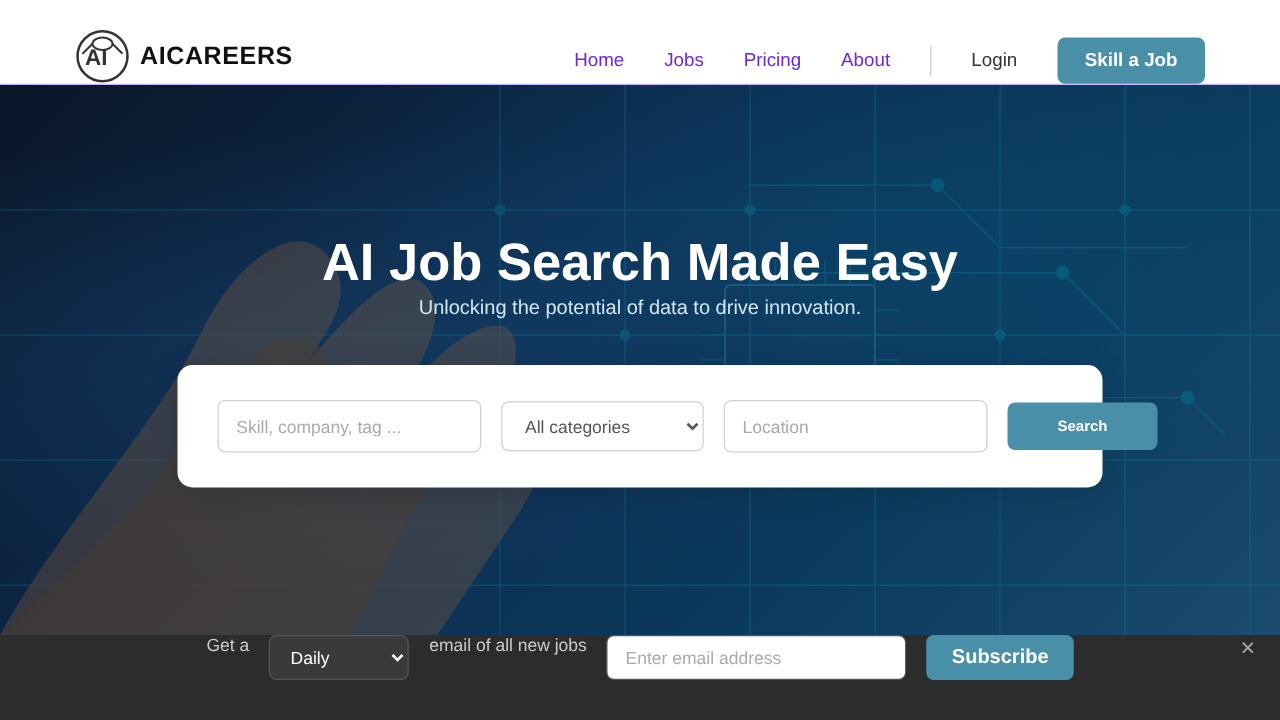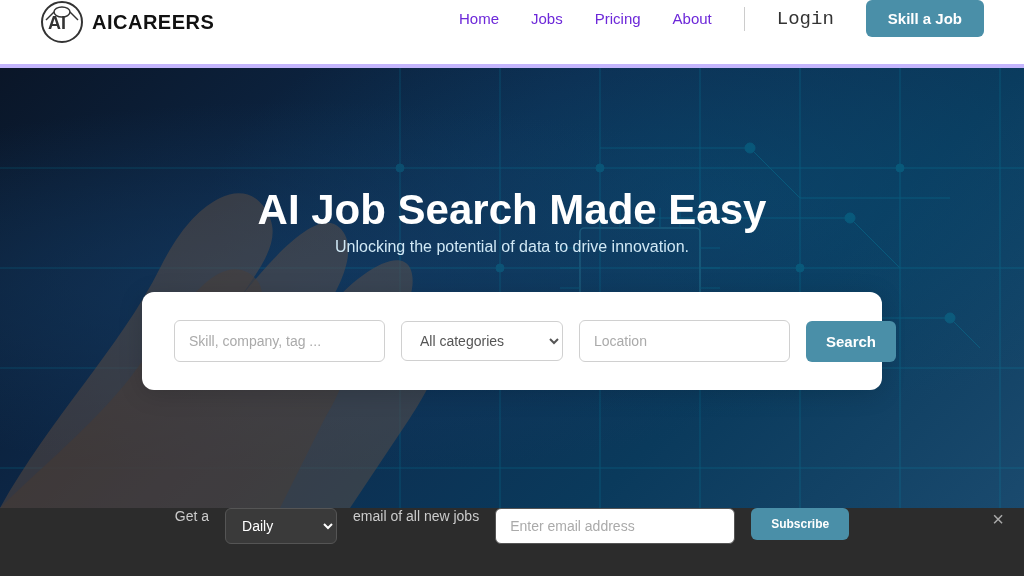--- a/index.html
+++ b/index.html
@@ -1,34 +1,34 @@
 <!DOCTYPE html>
 <html><head>
   <meta charset="utf-8">
   <style>
     * { margin: 0; padding: 0; box-sizing: border-box; }
     body { font-family: -apple-system, BlinkMacSystemFont, 'Segoe UI', sans-serif; width: 1024px; height: 576px; overflow: hidden; }
 
     
     .navbar {
-      display: flex; align-items: flex-start; justify-content: space-between;
-      padding: 0 40px; height: 68px; background: #fff;
-      border-bottom: 4px solid #c4b5fd; position: relative; z-index: 10;
+      display: flex; align-items: flex-end; justify-content: space-between;
+      padding: 0 60px; height: 68px; background: #fff;
+      border-bottom: 1px solid #c4b5fd; position: relative; z-index: 10;
     }
     .logo-area { display: flex; align-items: center; gap: 8px; }
     .logo-icon { width: 44px; height: 44px; }
     .logo-text { font-size: 20px; font-weight: 700; color: #111; letter-spacing: 0.5px; }
     .nav-links { display: flex; align-items: center; gap: 32px; }
     .nav-link { text-decoration: none; color: #6d28d9; font-size: 15px; font-weight: 500; }
     .nav-divider { width: 1px; height: 24px; background: #ccc; }
     .btn-post-job {
       background: #4a8fa8; color: #fff; border: none; border-radius: 6px;
       padding: 10px 22px; font-size: 15px; font-weight: 600; cursor: pointer;
     }
-    .btn-login { text-decoration: none; color: #333; font-size: 19px; font-weight: 500; font-family: Liberation Mono, monospace; }
+    .btn-login { text-decoration: none; color: #333; font-size: 15px; font-weight: 500; }
 
     
     .hero {
       position: relative; height: 440px; overflow: hidden;
       background: linear-gradient(135deg, #0a1628 0%, #0d2b4e 40%, #0a3a5c 70%, #1a4a6e 100%);
       display: flex; flex-direction: column; align-items: center; justify-content: center;
     }
     .hero-bg {
       position: absolute; inset: 0; z-index: 0;
       background:
@@ -63,21 +63,21 @@
       appearance: auto;
     }
     .search-location {
       border: 1.5px solid #d0d0d0; border-radius: 6px;
       padding: 12px 14px; font-size: 14px; color: #aaa; outline: none;
       flex: 1;
     }
     .search-location::placeholder { color: #aaa; }
     .btn-search {
       background: #4a8fa8; color: #fff; border: none; border-radius: 6px;
-      padding: 12px 20px; font-size: 15px; font-weight: 600; cursor: pointer;
+      padding: 12px 40px; font-size: 12px; font-weight: 600; cursor: pointer;
       white-space: nowrap;
     }
 
     
     .footer-bar {
       height: 68px; background: #2c2c2c;
       display: flex; align-items: flex-start; justify-content: center;
       gap: 16px; position: relative;
     }
     .footer-text { color: #ccc; font-size: 14px; }
@@ -88,21 +88,21 @@
       appearance: auto;
     }
     .footer-email {
       border: 1.5px solid #555; border-radius: 6px;
       background: #fff; color: #333;
       padding: 9px 14px; font-size: 14px; outline: none; width: 240px;
     }
     .footer-email::placeholder { color: #aaa; }
     .btn-subscribe {
       background: #4a8fa8; color: #fff; border: none; border-radius: 6px;
-      padding: 9px 20px; font-size: 12px; font-weight: 600; cursor: pointer;
+      padding: 9px 20px; font-size: 16px; font-weight: 600; cursor: pointer;
     }
     .footer-close {
       position: absolute; right: 20px;
       background: none; border: none; color: #aaa; font-size: 20px; cursor: pointer;
     }
   </style>
 </head>
 <body>
 
 <nav class="navbar">

